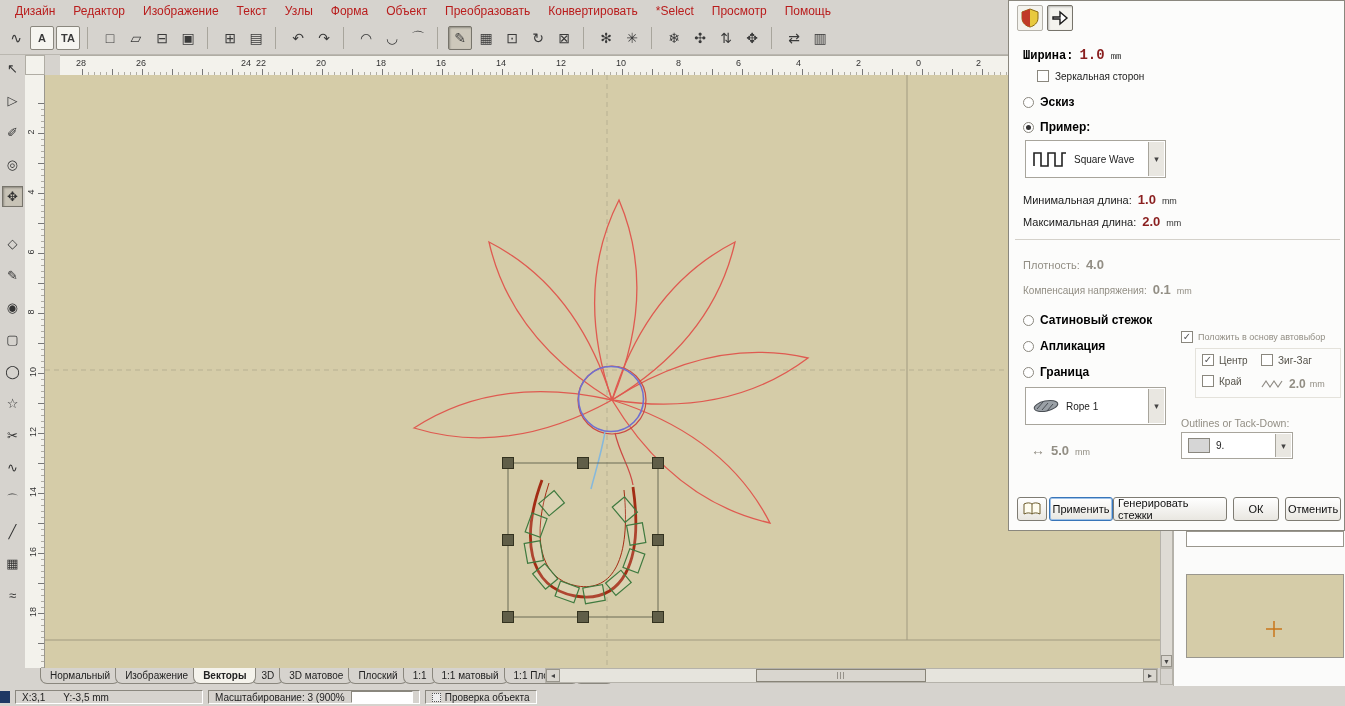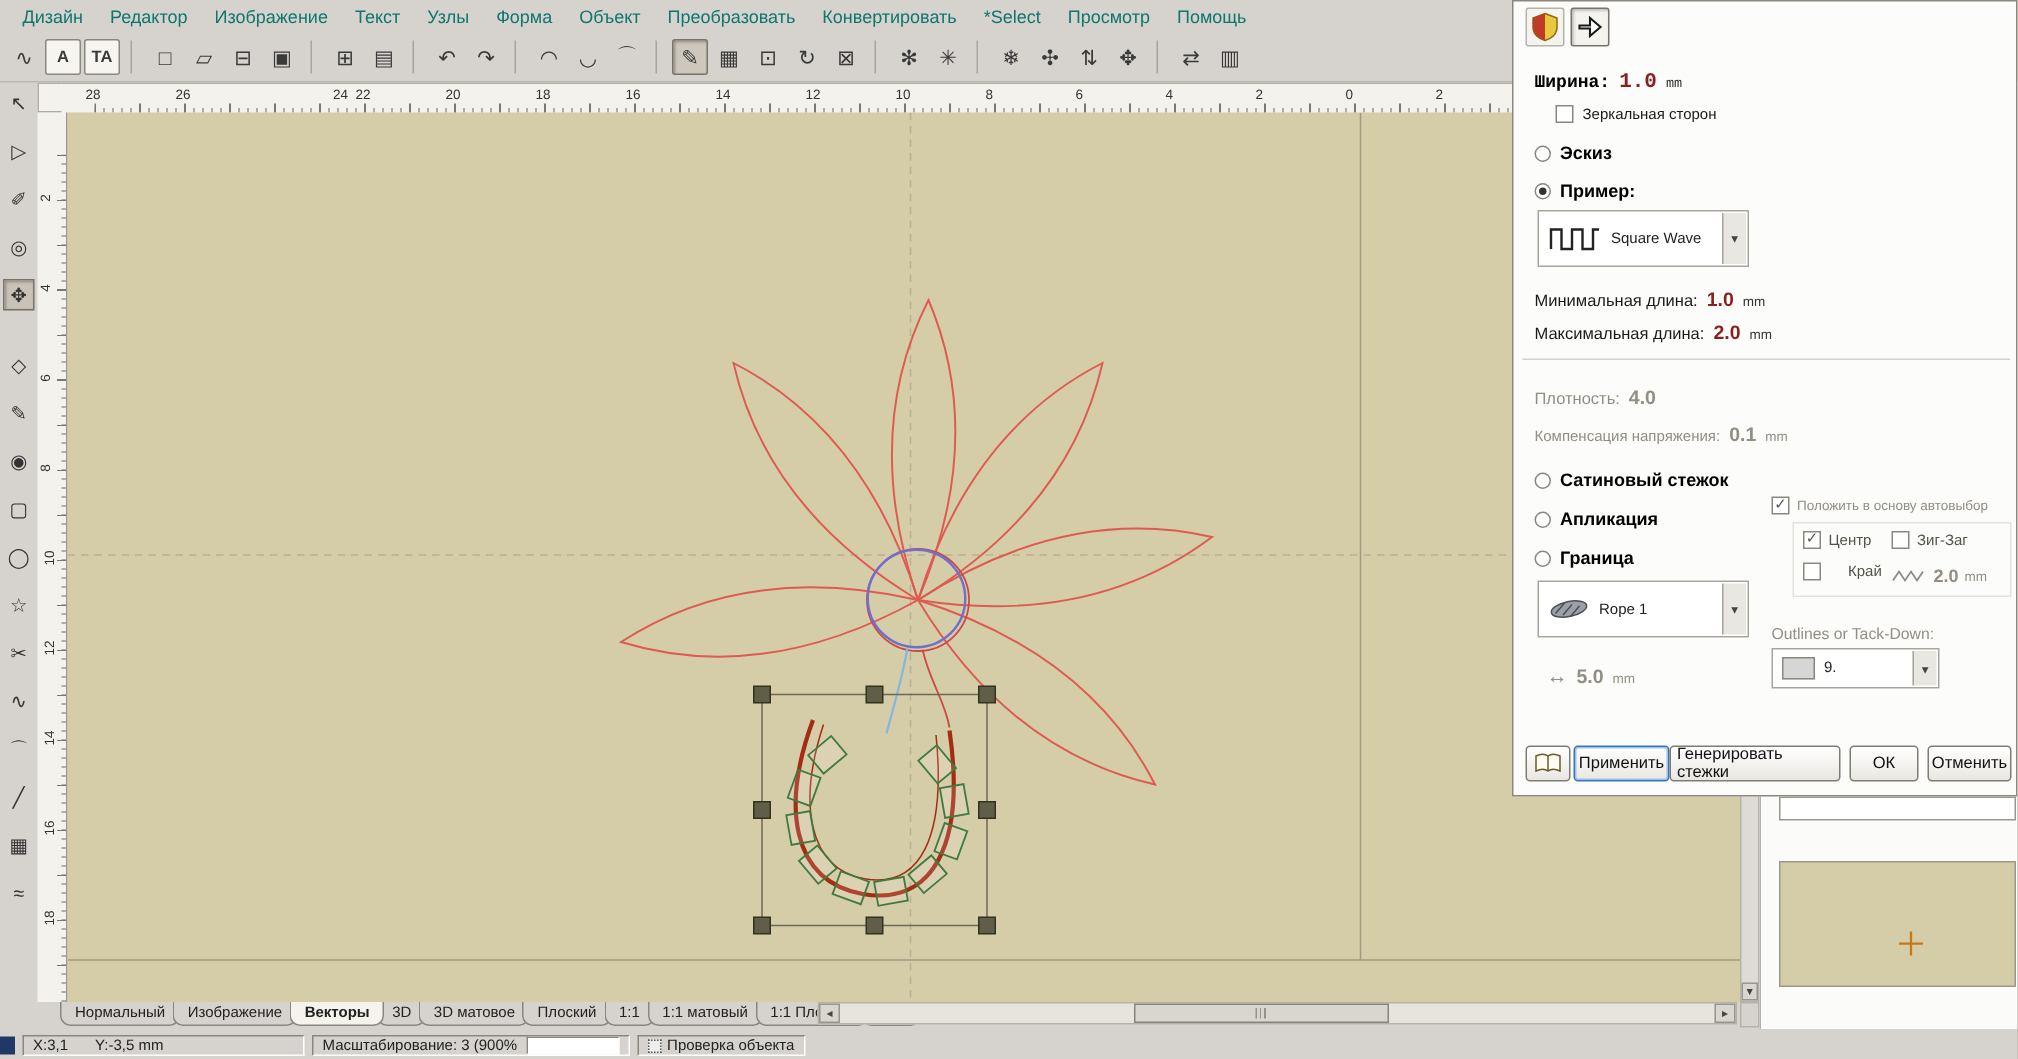--- a/index.html
+++ b/index.html
@@ -1,38 +1,38 @@
 <!DOCTYPE html>
 <html><head>
 <meta charset="utf-8">
 <style>
   *{margin:0;padding:0;box-sizing:border-box;}
   body{font-family:"Liberation Sans",sans-serif;background:#888;}
   .win{position:relative;width:1345px;height:706px;background:#d6d3ce;overflow:hidden;font-size:11px;color:#1a1a1a;}
 
   
   .menubar{position:absolute;left:0;top:0;width:1008px;height:22px;display:flex;align-items:center;padding-left:6px;}
-  .menu-item{padding:3px 9px;font-size:12px;color:#0f766e;}
+  .menu-item{padding:3px 9px;font-size:12px;color:#b91c1c;}
 
   
   .toolbar{position:absolute;left:0;top:22px;width:1008px;height:33px;display:flex;align-items:center;padding-left:4px;gap:2px;border-bottom:1px solid #bab7b0;}
   .tb-btn{width:24px;height:24px;display:flex;align-items:center;justify-content:center;font-size:14px;color:#3a3a3a;border:1px solid transparent;border-radius:2px;}
   .tb-btn.boxed{border:1px solid #8a877e;background:#f6f5f0;font-weight:bold;font-size:11px;}
   .tb-btn.active{border:1px solid #77746b;background:#cdc8bb;box-shadow:inset 1px 1px 2px rgba(0,0,0,.3);}
   .tb-sep{width:6px;height:22px;border-left:1px solid #a8a59c;margin:0 3px 0 5px;}
 
   
   .lefttools{position:absolute;left:0;top:58px;width:25px;display:flex;flex-direction:column;align-items:center;gap:11px;}
   .lt-btn{width:21px;height:21px;display:flex;align-items:center;justify-content:center;font-size:13px;color:#333;border:1px solid transparent;}
   .lt-btn.active{border:1px solid #77746b;background:#c8c3b6;box-shadow:inset 1px 1px 2px rgba(0,0,0,.3);}
   .lt-gap{height:4px;}
 
   
   .ruler-corner{position:absolute;left:25px;top:55px;width:20px;height:20px;background:#f3f2ec;border:1px solid #b0ada4;}
-  .ruler-h{position:absolute;left:41px;top:55px;width:1115px;height:28px;background:#f3f2ec;border-top:1px solid #b0ada4;border-bottom:1px solid #9a978e;
+  .ruler-h{position:absolute;left:60px;top:55px;width:1115px;height:28px;background:#f3f2ec;border-top:1px solid #b0ada4;border-bottom:1px solid #9a978e;
     background-image:repeating-linear-gradient(to right,#777 0 1px,transparent 1px 30px),repeating-linear-gradient(to right,#b0ada4 0 1px,transparent 1px 6px);
     background-size:100% 6px,100% 3px;background-repeat:no-repeat;background-position:22px 13px,22px 16px;}
   .rnum-h{position:absolute;top:2px;font-size:9px;color:#333;}
   .ruler-v{position:absolute;left:25px;top:75px;width:20px;height:593px;background:#f3f2ec;border-right:1px solid #9a978e;
     background-image:repeating-linear-gradient(to bottom,#777 0 1px,transparent 1px 30px),repeating-linear-gradient(to bottom,#b0ada4 0 1px,transparent 1px 6px);
     background-size:6px 100%,3px 100%;background-repeat:no-repeat;background-position:13px 28px,16px 28px;}
   .rnum-v{position:absolute;left:3px;font-size:9px;color:#333;transform:rotate(-90deg);}
 
   
   .canvas{position:absolute;left:45px;top:75px;width:1115px;height:593px;background:#d5cca8;overflow:hidden;}
@@ -391,21 +391,21 @@
     </div>
 
     <div class="drow c" style="top:353px;left:193px;gap:5px;">
       <span class="ck on"></span>
       <span class="lbl-s" style="color:#55524a;">Центр</span>
     </div>
     <div class="drow c" style="top:353px;left:252px;gap:5px;">
       <span class="ck"></span>
       <span class="lbl-s" style="color:#55524a;">Зиг-Заг</span>
     </div>
-    <div class="drow c" style="top:374px;left:193px;gap:18px;">
+    <div class="drow c" style="top:374px;left:193px;gap:5px;">
       <span class="ck"></span>
       <span class="lbl-s" style="color:#55524a;">Край</span>
     </div>
     <div class="drow c" style="top:376px;left:252px;gap:4px;">
       <svg width="24" height="12" viewBox="0 0 24 12">
         <path d="M1 9 L5 3 L9 9 L13 3 L17 9 L21 3" fill="none" stroke="#8f8b84" stroke-width="1.2"></path>
       </svg>
       <span class="val-dis" style="font-size:12px;">2.0</span>
       <span class="unit dis">mm</span>
     </div>

